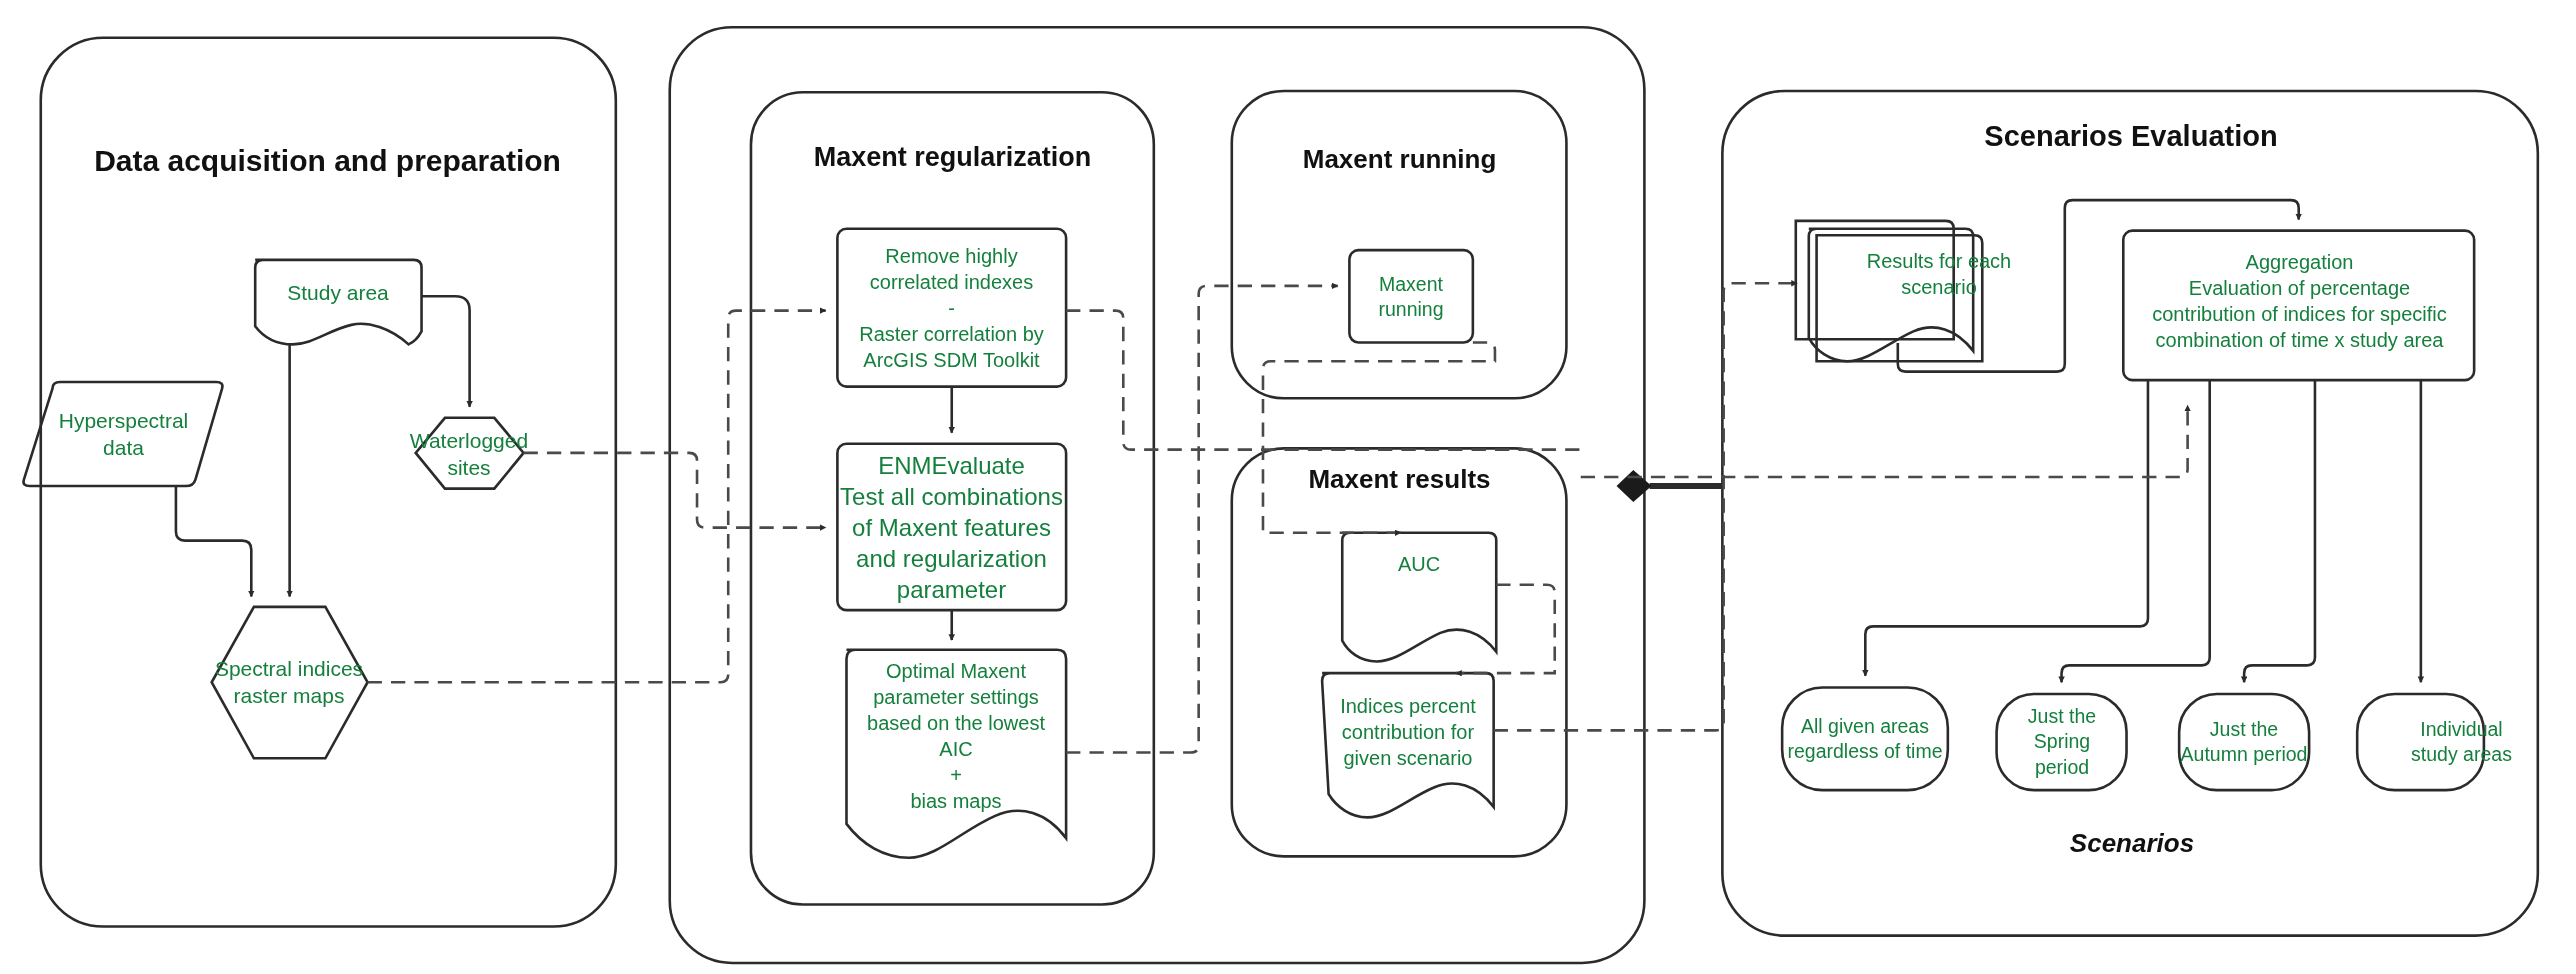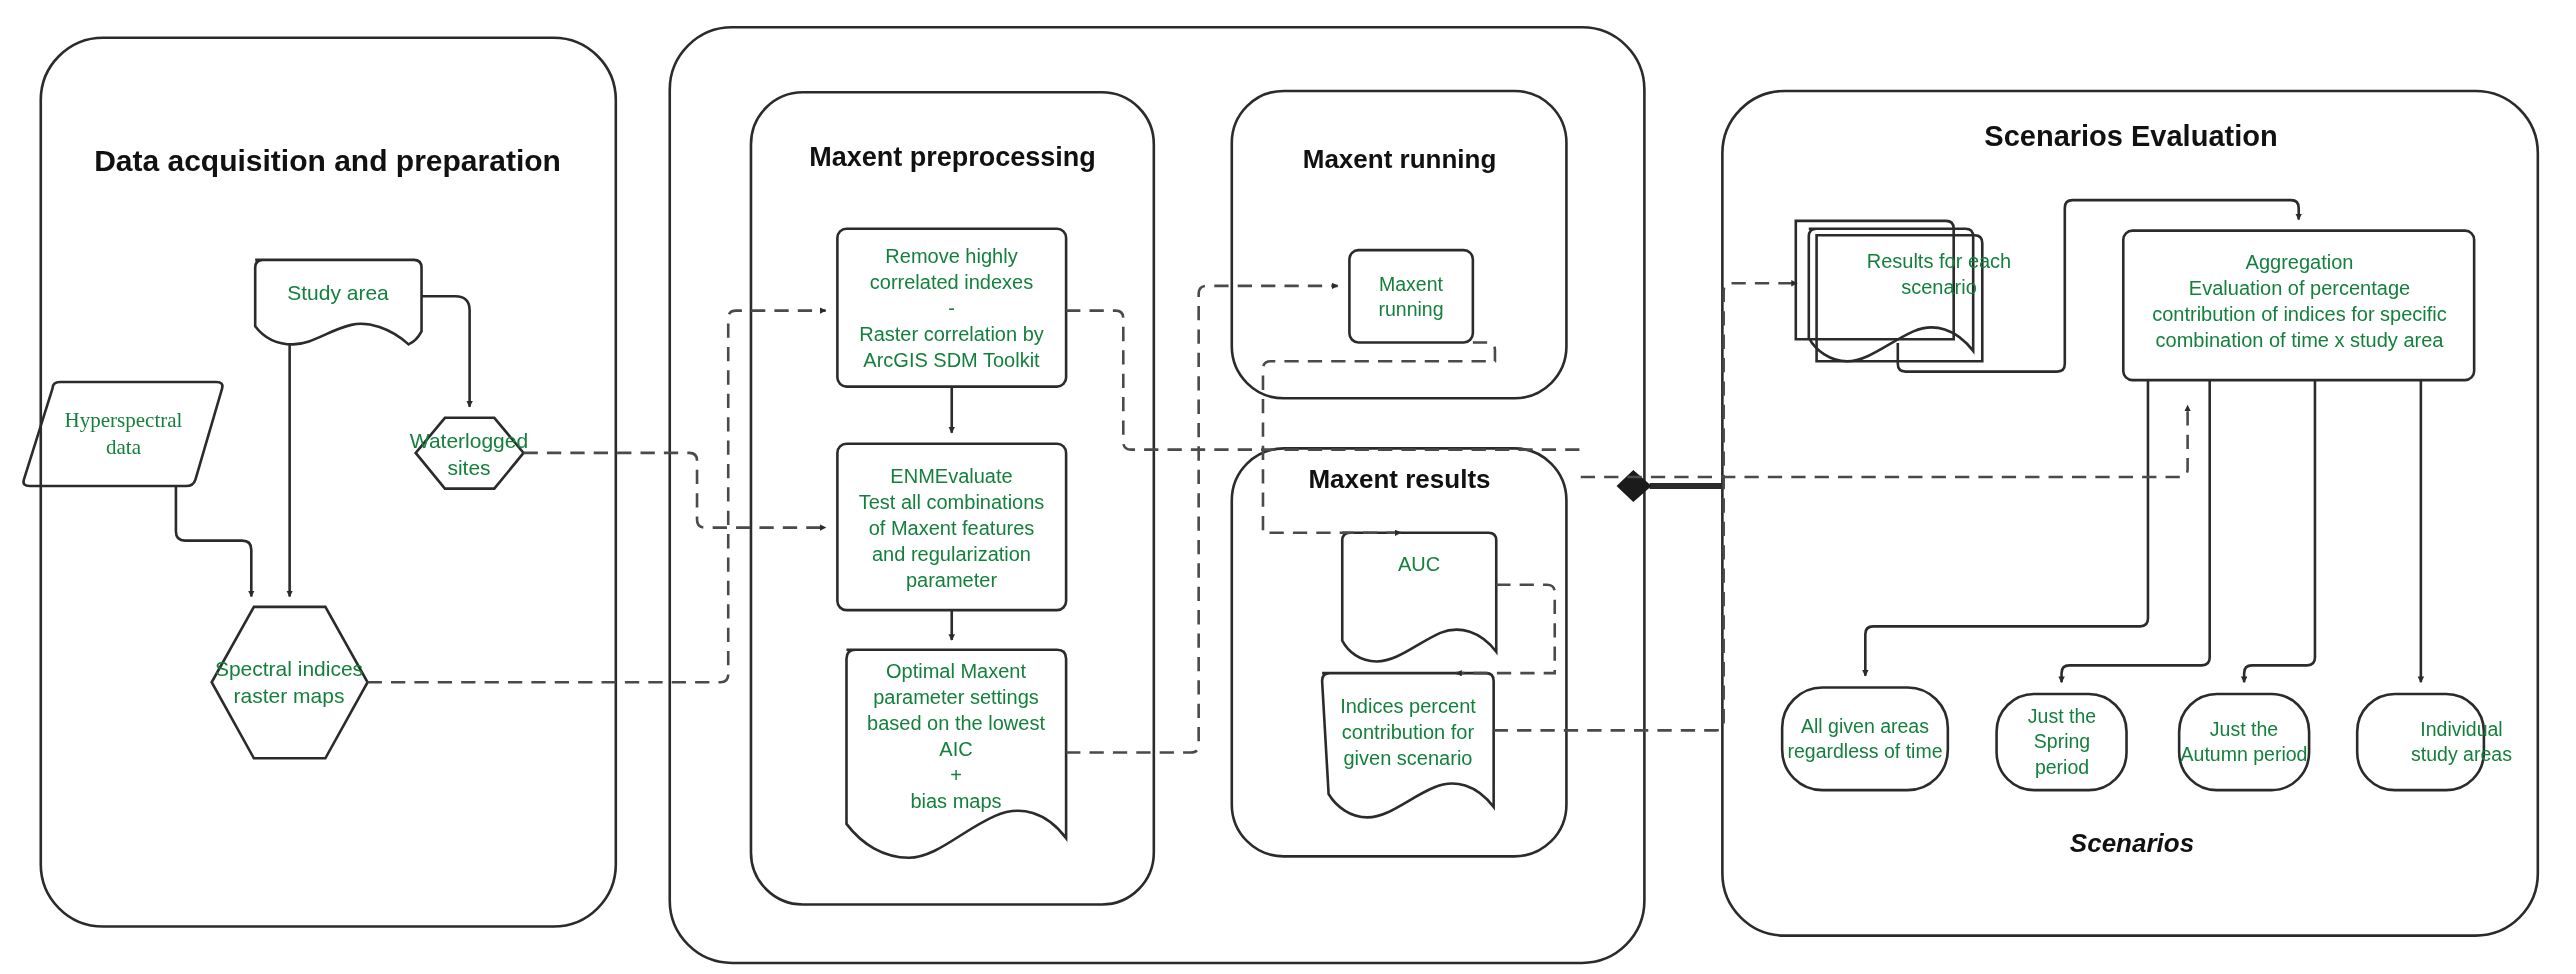--- a/index.html
+++ b/index.html
@@ -124,46 +124,46 @@
       <path d="M2302,900 L2380,900 Q2392,900 2392,912 L2392,1036 L2240,1036" marker-end="url(#arwd)"></path>
 
       <path d="M2298,1124 L2640,1124 Q2652,1124 2652,1112 L2652,448 Q2652,436 2664,436 L2765,436" marker-end="url(#arwd)"></path>
 
       <path d="M2432,734 L3354,734 Q3366,734 3366,722 L3366,624" marker-end="url(#arwd)"></path>
     </g>
   </svg>
 
   <div class="node-label grp-title" style="left:40px;top:140px;width:575px;height:40px;font-size:30px;text-align:right;">Data acquisition and preparation</div>
 
-  <div class="node-label grp-title" style="left:751px;top:140px;width:403px;height:36px;font-size:27px;">Maxent preprocessing</div>
+  <div class="node-label grp-title" style="left:751px;top:140px;width:403px;height:36px;font-size:27px;">Maxent regularization</div>
 
   <div class="node-label grp-title" style="left:1232px;top:142px;width:335px;height:35px;font-size:26px;">Maxent running</div>
 
   <div class="node-label grp-title" style="left:1232px;top:462px;width:335px;height:35px;font-size:26px;">Maxent results</div>
 
   <div class="node-label grp-title" style="left:1723px;top:117px;width:816px;height:39px;font-size:29px;">Scenarios Evaluation</div>
 
   <div class="node-label" style="left:255px;top:273px;width:166px;height:39px;font-size:21px;white-space:pre-line;">Study area</div>
 
-  <div class="node-label" style="left:39px;top:403px;width:169px;height:62px;font-size:21px;white-space:pre-line;font-family:Liberation Serif, serif;">Hyperspectral
+  <div class="node-label" style="left:39px;top:403px;width:169px;height:62px;font-size:21px;white-space:pre-line;">Hyperspectral
 data</div>
 
   <div class="node-label" style="left:415px;top:423px;width:108px;height:62px;font-size:21px;white-space:pre-line;">Waterlogged
 sites</div>
 
   <div class="node-label" style="left:211px;top:651px;width:156px;height:62px;font-size:21px;white-space:pre-line;">Spectral indices
 raster maps</div>
 
   <div class="node-label" style="left:837px;top:234px;width:229px;height:148px;font-size:20px;white-space:pre-line;">Remove highly
 correlated indexes
 -
 Raster correlation by
 ArcGIS SDM Toolkit</div>
 
-  <div class="node-label" style="left:837px;top:449px;width:229px;height:157px;font-size:20px;white-space:pre-line;">ENMEvaluate
+  <div class="node-label" style="left:837px;top:449px;width:229px;height:157px;font-size:24px;white-space:pre-line;">ENMEvaluate
 Test all combinations
 of Maxent features
 and regularization
 parameter</div>
 
   <div class="node-label" style="left:846px;top:655px;width:220px;height:161px;font-size:20px;white-space:pre-line;">Optimal Maxent
 parameter settings
 based on the lowest
 AIC
 +

